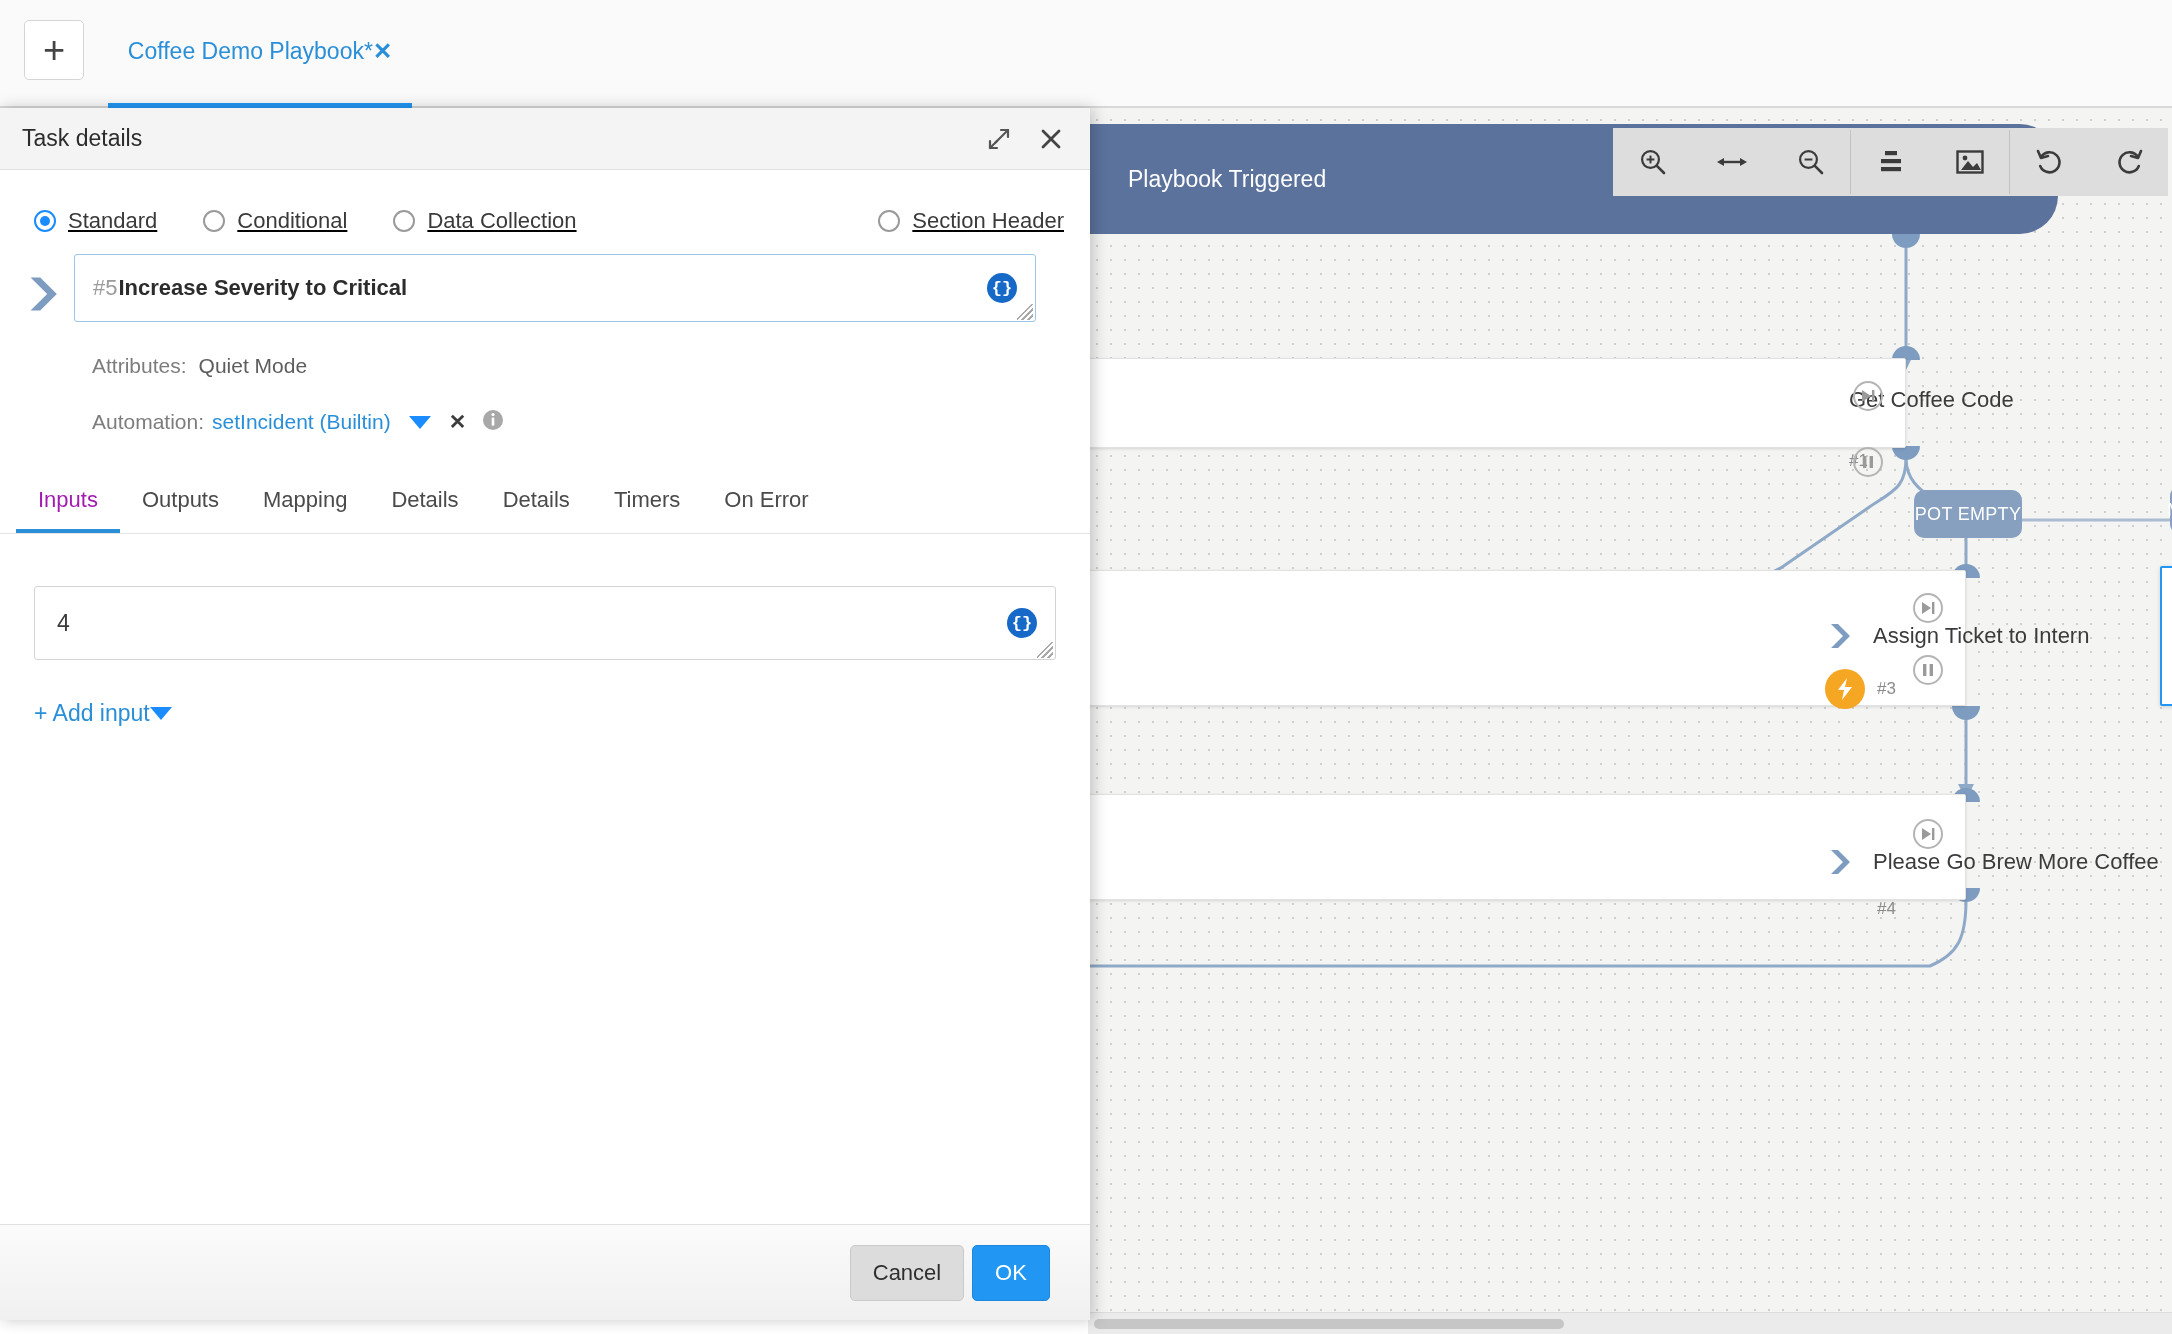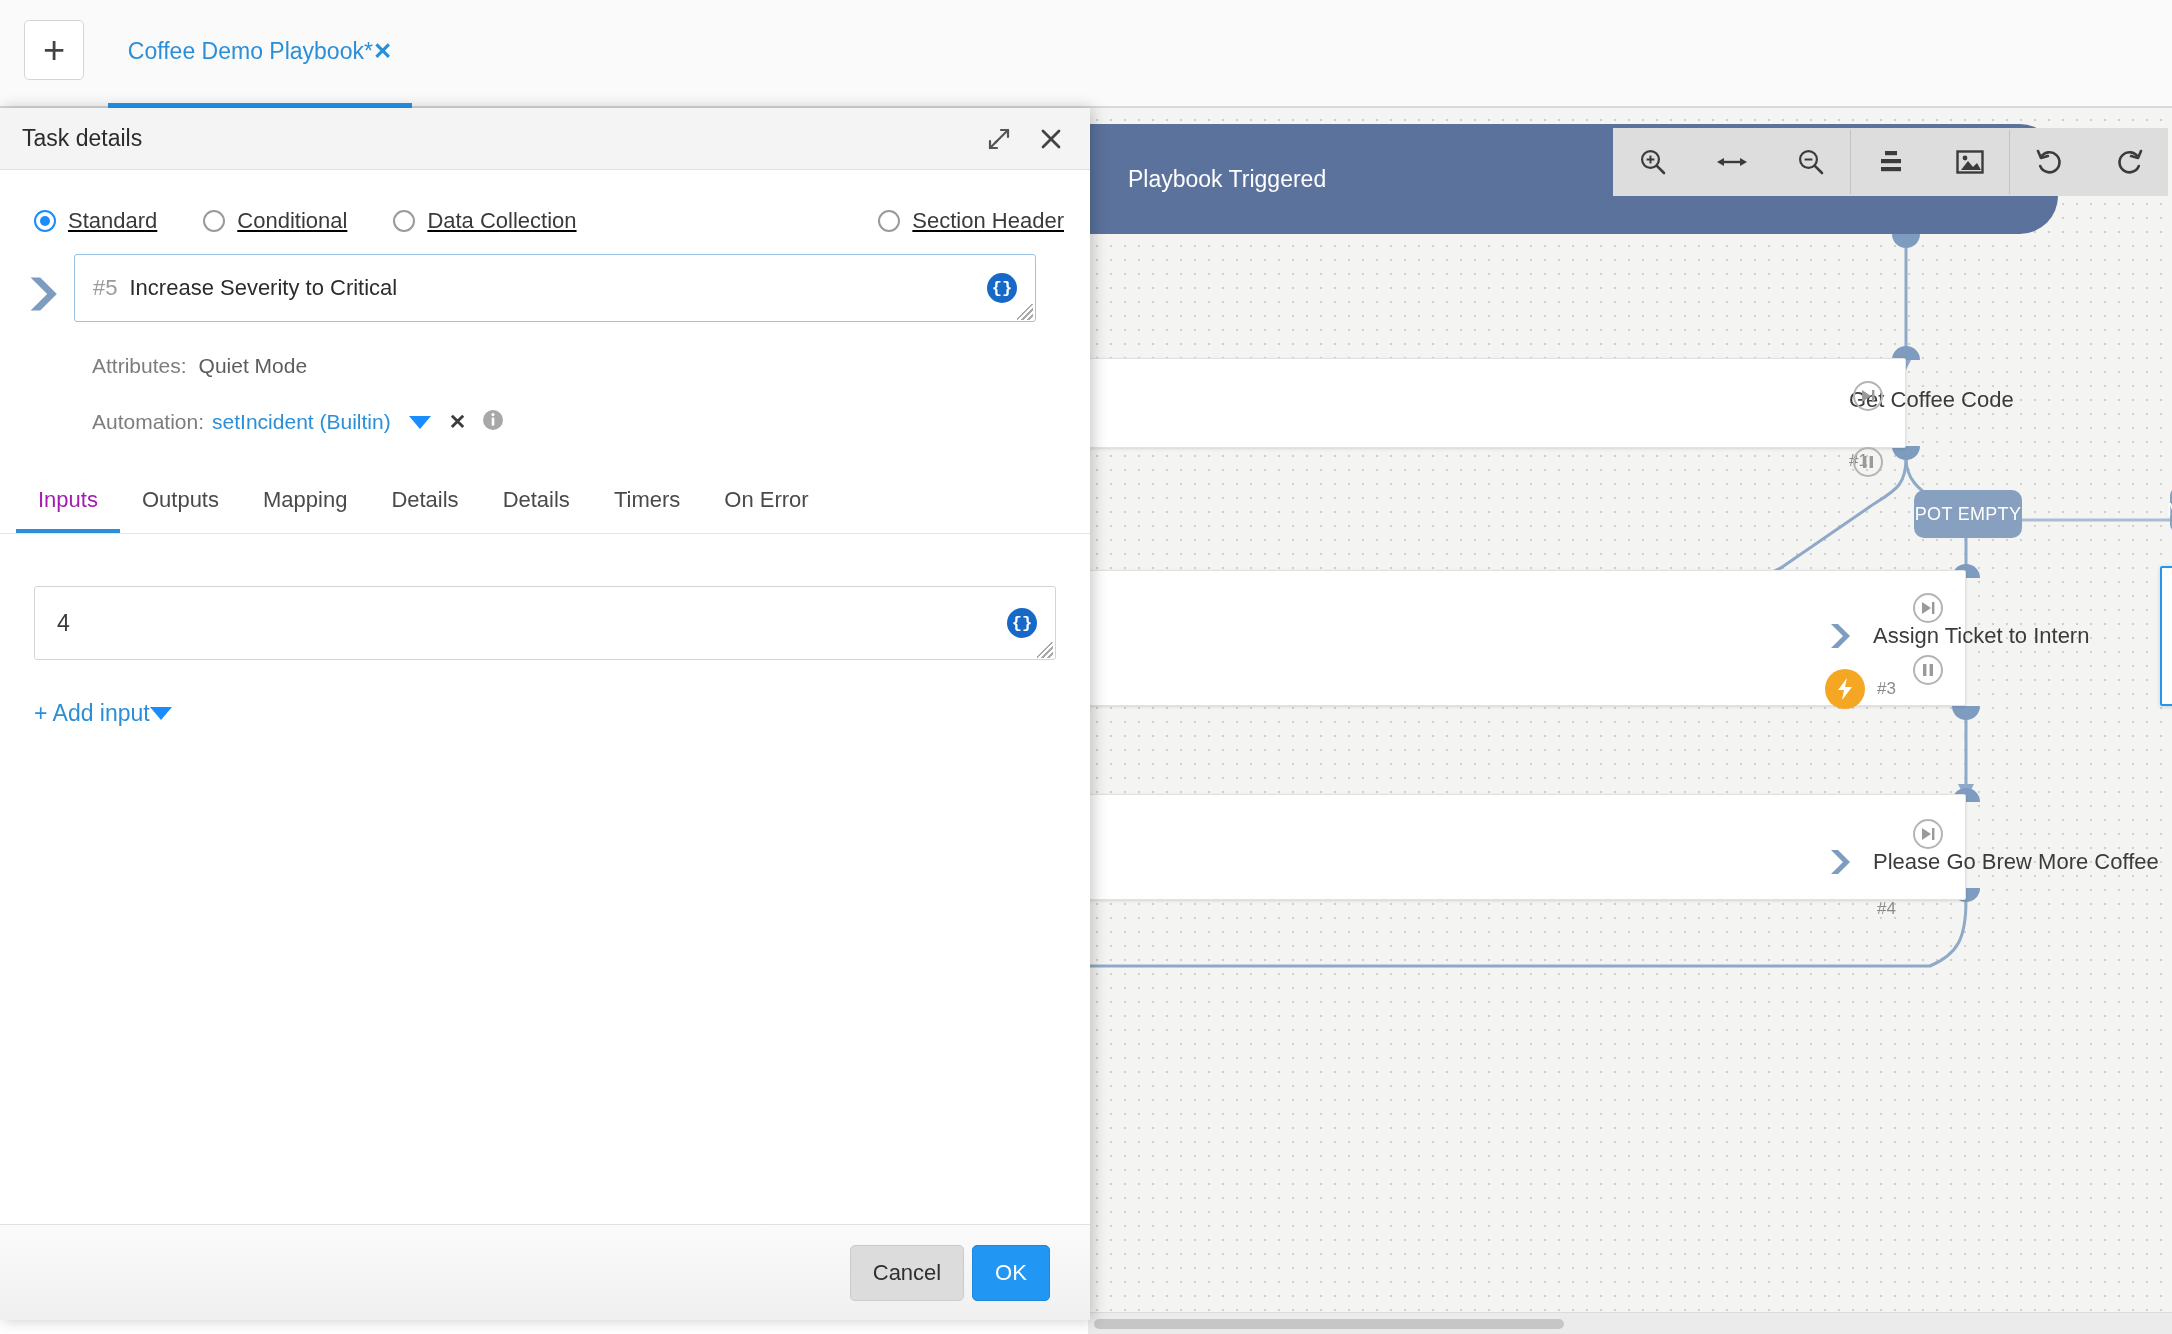--- a/index.html
+++ b/index.html
@@ -173,21 +173,21 @@
 
   .name-row { display:flex; align-items:flex-start; padding: 0 26px 0 26px; }
   .name-arrow { width: 34px; height: 36px; margin-top: 22px; flex:none; }
   .name-field {
     position:relative; margin-left: 14px;
     width: 962px; height: 68px;
     border: 1px solid #9cc4e4; border-radius: 3px; background:#fff;
     display:flex; align-items:center;
   }
   .name-num { font-size: 22px; color:#9b9b9b; margin-left: 18px; }
-  .name-text { font-size: 22px; color:#2c2c2c; margin-left: 12px; }
+  .name-text { font-size: 22px; color:#2c2c2c; margin-left: 1px; font-weight: bold; }
   .curly-badge {
     position:absolute; right: 18px; top: 50%; transform: translateY(-50%);
     width: 30px; height: 30px; border-radius:50%; background:#1769c8;
     color:#fff; font-size:17px; font-weight:700;
     display:flex; align-items:center; justify-content:center;
     font-family:"Liberation Mono", monospace; cursor:pointer;
   }
   .resize-grip {
     position:absolute; right: 2px; bottom: 1px; width: 16px; height: 16px;
     background:

